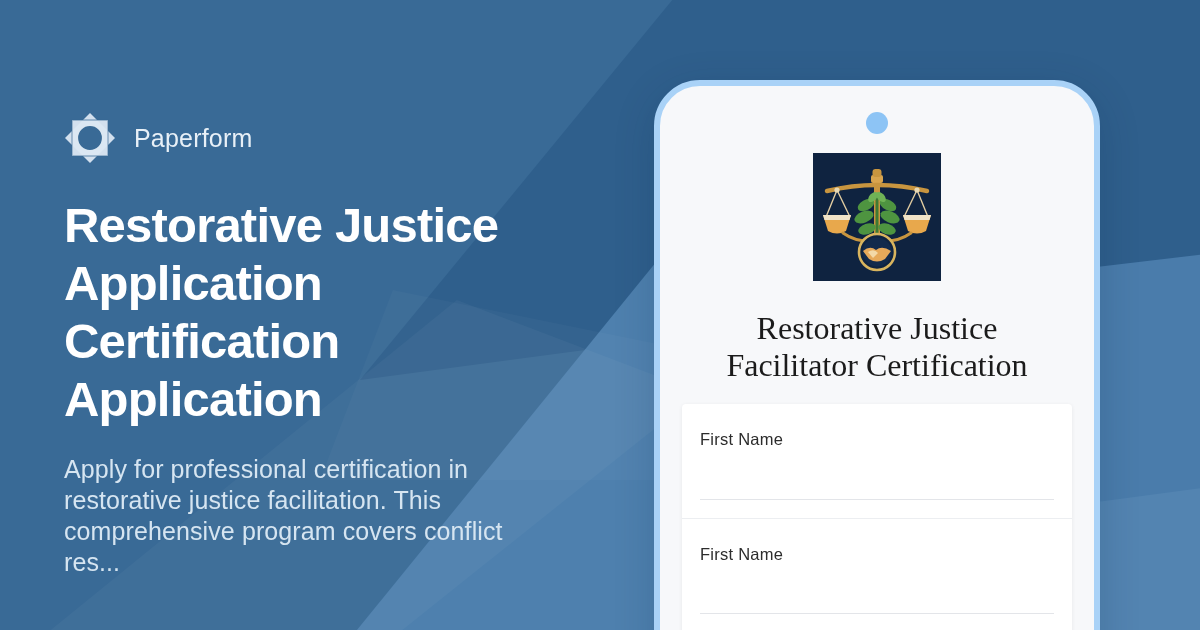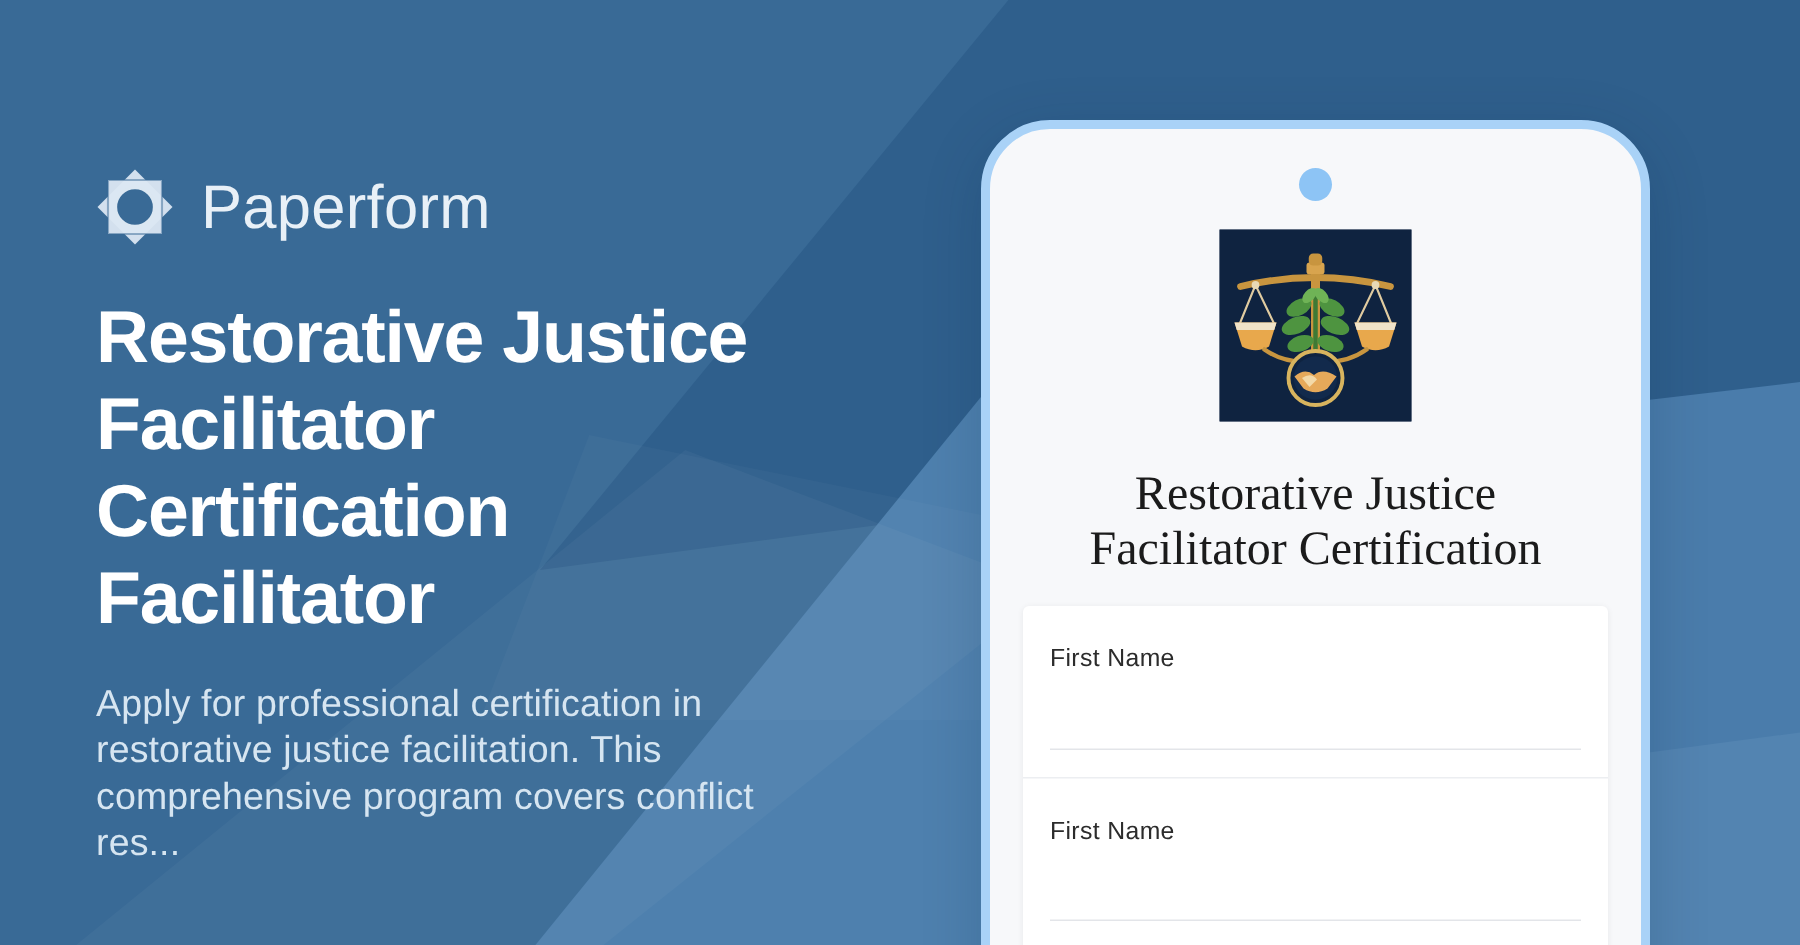--- a/index.html
+++ b/index.html
@@ -51,21 +51,21 @@
     clip-path: polygon(14% 0%, 100% 48%, 100% 100%, 0% 100%);
   }
 
   
   .left-col {
     position:absolute; left:64px; top:112px; width:540px; z-index:5;
   }
   .brand { display:flex; align-items:center; gap:18px; margin-bottom:32px; }
   .brand-mark { width:52px; height:52px; flex:0 0 52px; display:block; }
   .brand-name {
-    font-size:41px; font-weight:400; color:#e8f0f7; letter-spacing:0.2px;
+    font-size:25px; font-weight:400; color:#e8f0f7; letter-spacing:0.2px;
   }
 
   .headline {
     font-size:49px; line-height:58px; font-weight:700; color:#ffffff;
     letter-spacing:-0.8px; margin-bottom:26px;
     max-width:500px;
   }
   .description {
     font-size:25px; line-height:31px; color:#d6e5f1; font-weight:400;
     max-width:495px; letter-spacing:0.1px;
@@ -133,21 +133,21 @@
         <path d="M8 8 H44 V44 H8 Z" opacity="0.95"></path>
         <path d="M26 1 L51 26 L26 51 L1 26 Z" opacity="0.95"></path>
       </g>
       <circle cx="26" cy="26" r="13" fill="#396a96"></circle>
       <circle cx="26" cy="26" r="13" fill="none" stroke="#dbe7f2" stroke-width="2.2"></circle>
       <path d="M8 8 H44 V44 H8 Z" fill="none" stroke="#396a96" stroke-width="1.4" opacity="0.5"></path>
     </svg>
     <div class="brand-name">Paperform</div>
   </div>
 
-  <h1 class="headline">Restorative Justice Facilitator Certification Facilitator</h1>
+  <h1 class="headline">Restorative Justice Application Certification Application</h1>
 
   <p class="description">Apply for professional certification in restorative justice facilitation. This comprehensive program covers conflict res...</p>
 </div>
 
 <div class="phone">
 
   <div class="camera-dot"></div>
 
   <svg class="form-logo" viewBox="0 0 128 128">
     <rect width="128" height="128" fill="#0f2340"></rect>

